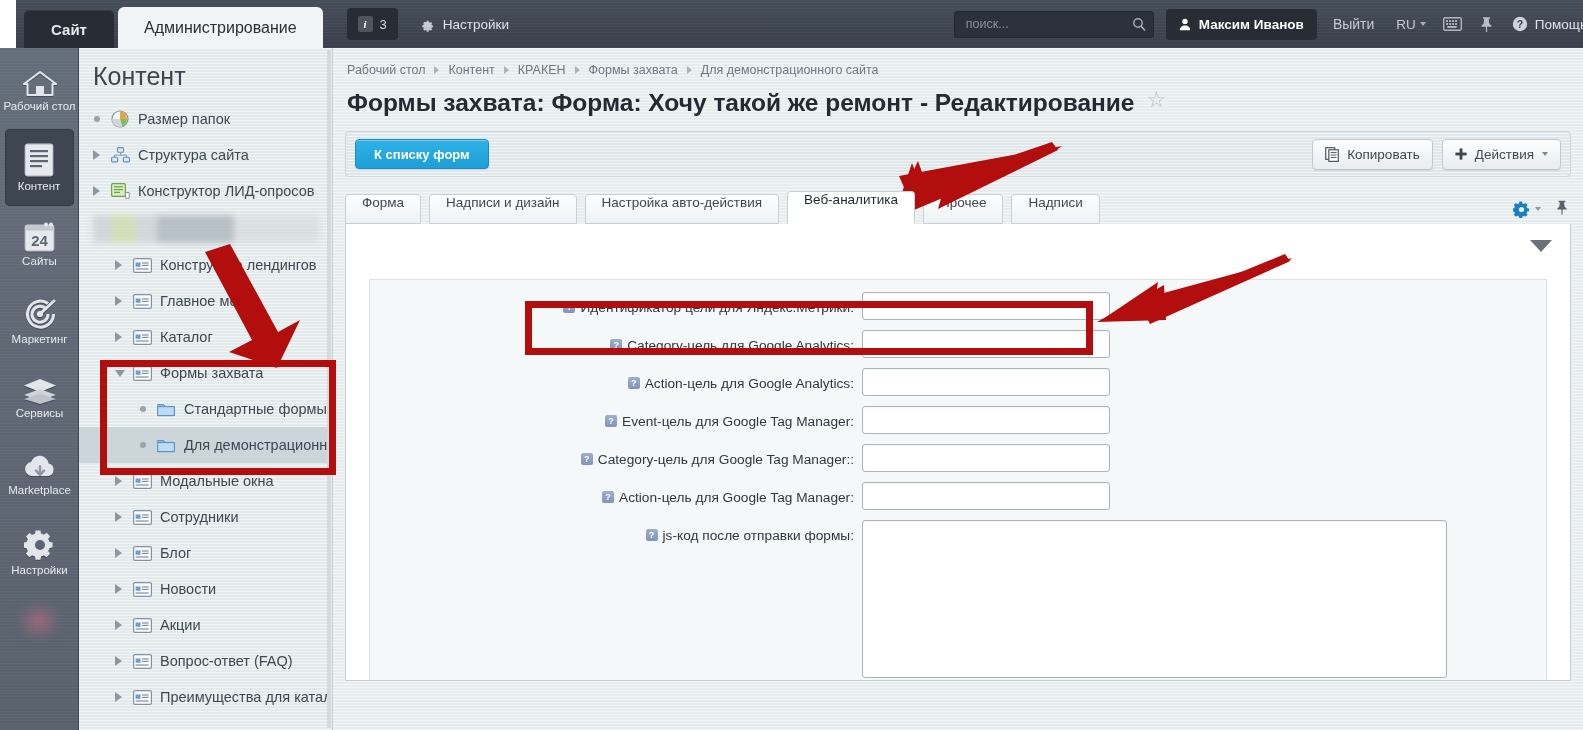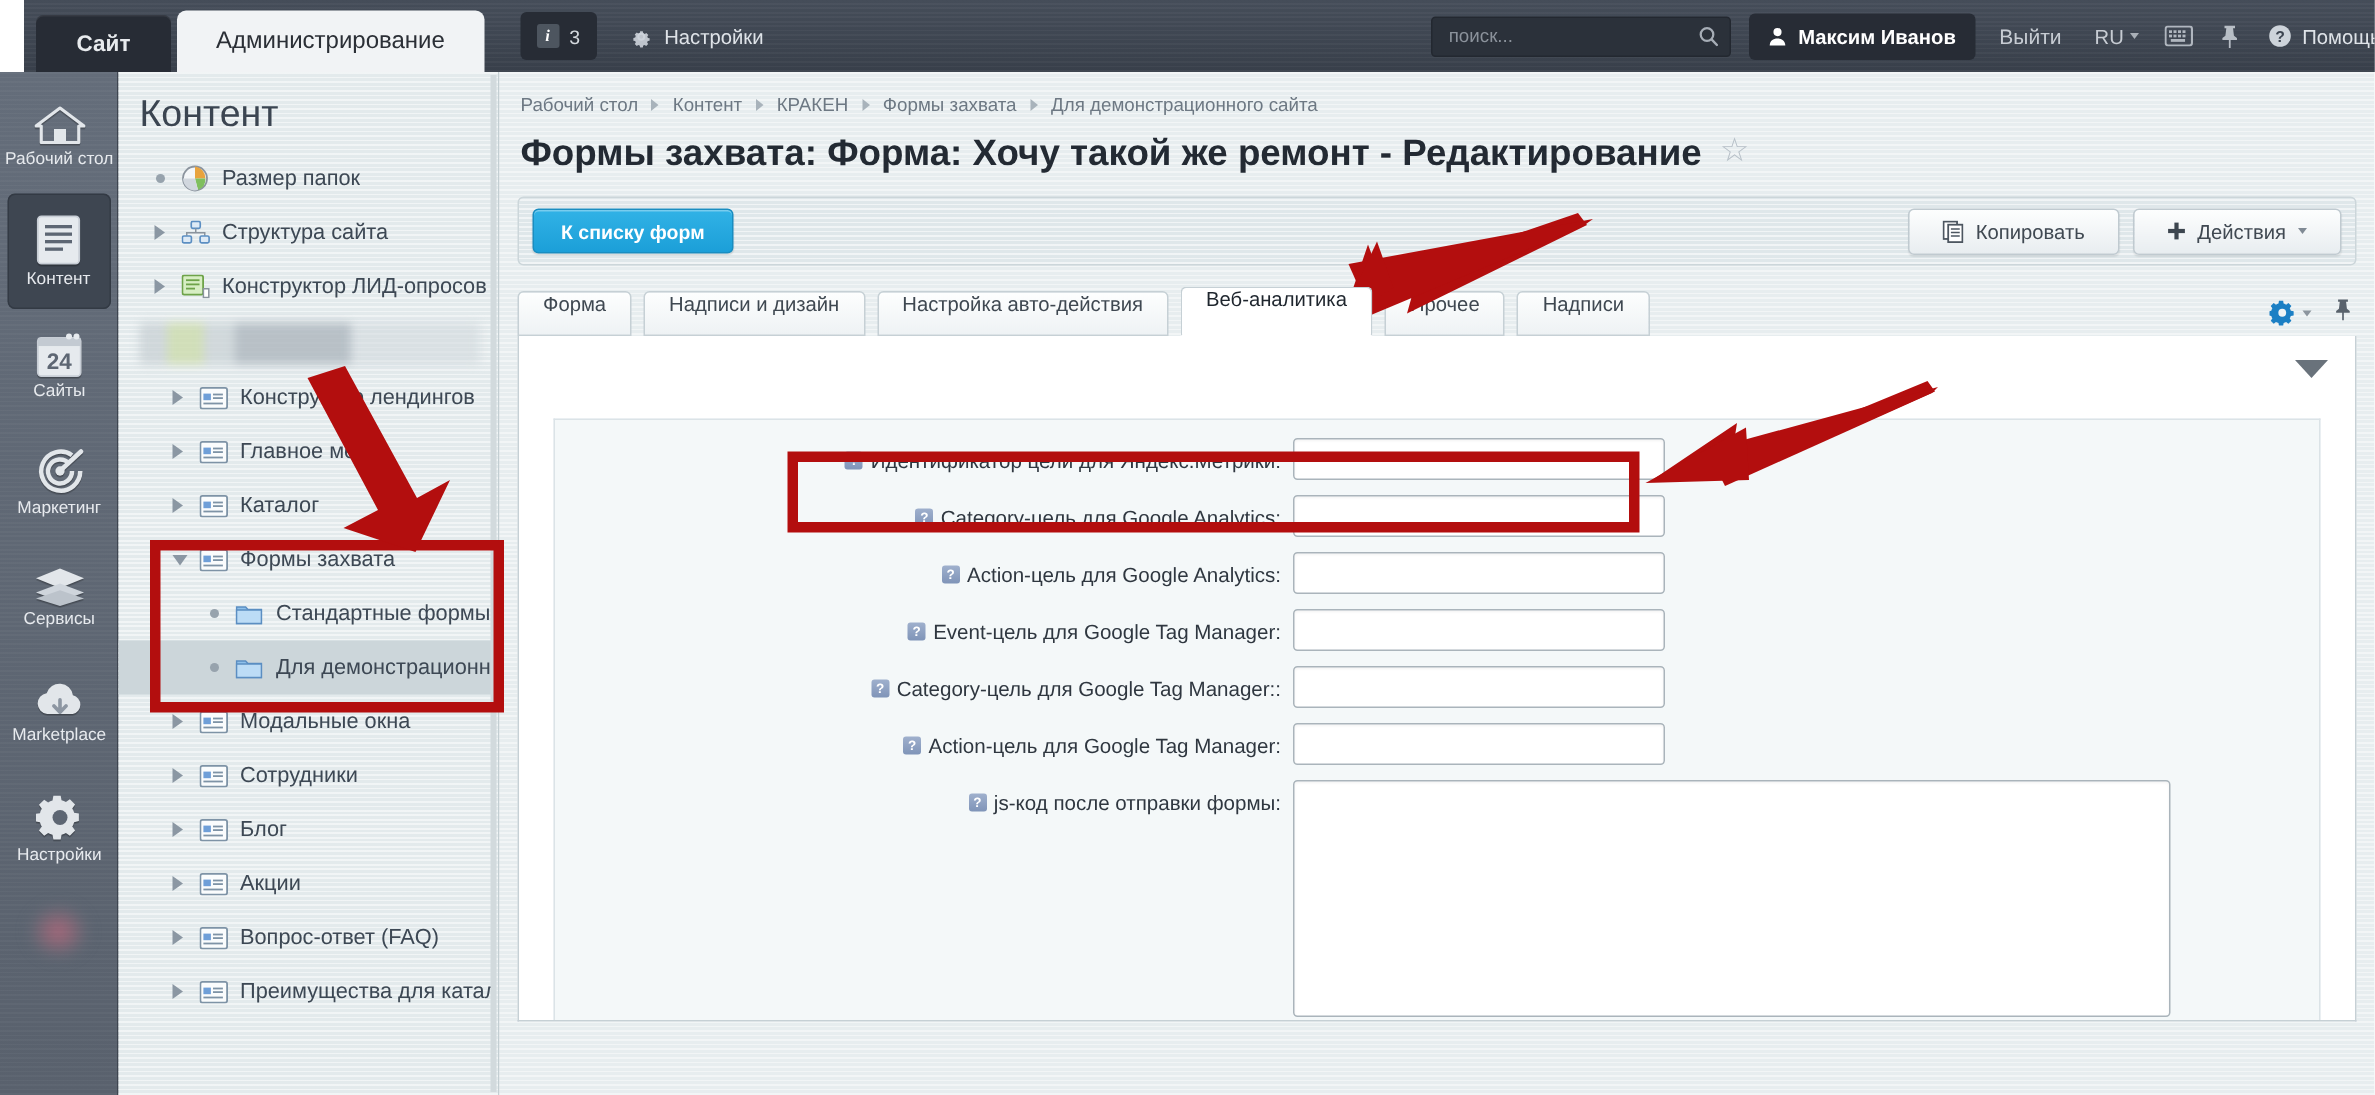--- a/index.html
+++ b/index.html
@@ -105,21 +105,21 @@
   
   .tree {
     position: absolute; left: 79px; top: 48px; width: 254px; height: 682px;
     background: #e3eaec;
     background-image: repeating-linear-gradient(0deg, rgba(255,255,255,.5) 0 1px, rgba(0,0,0,0) 1px 3px);
     border-right: 1px solid #c3ced2;
     overflow: hidden;
   }
   .tree-title { font-size: 25px; color: #3b4551; padding: 14px 0 10px 14px; font-weight: normal; }
   .tree-row {
-    display: flex; align-items: center; height: 36px; padding-left: 24px;
+    display: flex; align-items: center; height: 36px; padding-left: 14px;
     font-size: 14.5px; color: #3d4854; cursor: pointer; white-space: nowrap;
   }
   .tree-row.lvl2 { padding-left: 36px; }
   .tree-row.lvl3 { padding-left: 60px; }
   .tree-row.sel { background: #ccd6da; }
   .tw { width: 18px; flex: 0 0 18px; display: flex; align-items: center; }
   .tri-r { width:0;height:0;border-top:5px solid transparent;border-bottom:5px solid transparent;border-left:7px solid #8b97a3; }
   .tri-d { width:0;height:0;border-left:5px solid transparent;border-right:5px solid transparent;border-top:7px solid #8b97a3; }
   .dot { width:6px;height:6px;border-radius:50%;background:#97a3ad; margin-left:1px;}
   .ticon { width: 19px; flex: 0 0 19px; margin-right: 8px; display:flex; align-items:center;}
@@ -160,21 +160,21 @@
     height: 30px; background: linear-gradient(180deg,#31b2e6 0%, #1c9fd8 100%);
     border: 1px solid #1a8dc0; border-radius: 4px; color: #fff;
     font-size: 13px; font-weight: bold; padding: 0 18px;
     display: flex; align-items: center; cursor: pointer;
     box-shadow: inset 0 1px 0 rgba(255,255,255,.35), 0 1px 1px rgba(0,0,0,.12);
   }
   .tb-gap { flex: 1 1 auto; }
   .btn-gray {
     height: 31px; background: linear-gradient(180deg,#fdfefe 0%, #e8edf0 100%);
     border: 1px solid #c0cad0; border-radius: 4px; color: #404952;
-    font-size: 13.5px; padding: 0 22px; margin-left: 9px;
+    font-size: 13.5px; padding: 0 12px; margin-left: 9px;
     display: flex; align-items: center; gap: 8px; cursor: pointer;
     box-shadow: 0 1px 1px rgba(0,0,0,.07);
   }
 
   .tabs { margin: 14px 0 0 12px; display: flex; align-items: flex-end; height: 33px; position: relative; }
   .tab {
     height: 30px; padding: 0 16px; margin-right: 8px;
     display: flex; align-items: flex-start; font-size: 13.5px; color: #3f4851;
     background: linear-gradient(180deg,#fdfefe 0%, #eef2f4 100%);
     border: 1px solid #c6d0d5; border-bottom: 1px solid #c6d0d5;
@@ -571,20 +571,37 @@
     <rect x="0.6" y="0.6" width="17.8" height="13.8" rx="1.4" fill="#fafcfd" stroke="#7e93a6" stroke-width="1.2"></rect>
     <rect x="2.6" y="4.4" width="5" height="4.4" fill="#6f9fd8"></rect>
     <g fill="#7e93a6">
                 <rect x="9" y="4.4" width="6.6" height="1.2"></rect>
                 <rect x="9" y="6.8" width="6.6" height="1.2"></rect>
                 <rect x="2.6" y="10.4" width="13" height="1.2"></rect>
               </g>
   </svg>
           </span>
           <span>Блог</span>
+        </div>
+        <div class="tree-row lvl2">
+          <span class="tw">
+            <i class="tri-r"></i>
+          </span>
+          <span class="ticon">
+            <svg width="19" height="15" viewBox="0 0 19 15">
+    <rect x="0.6" y="0.6" width="17.8" height="13.8" rx="1.4" fill="#fafcfd" stroke="#7e93a6" stroke-width="1.2"></rect>
+    <rect x="2.6" y="4.4" width="5" height="4.4" fill="#6f9fd8"></rect>
+    <g fill="#7e93a6">
+                <rect x="9" y="4.4" width="6.6" height="1.2"></rect>
+                <rect x="9" y="6.8" width="6.6" height="1.2"></rect>
+                <rect x="2.6" y="10.4" width="13" height="1.2"></rect>
+              </g>
+  </svg>
+          </span>
+          <span>Новости</span>
         </div>
         <div class="tree-row lvl2">
           <span class="tw">
             <i class="tri-r"></i>
           </span>
           <span class="ticon">
             <svg width="19" height="15" viewBox="0 0 19 15">
     <rect x="0.6" y="0.6" width="17.8" height="13.8" rx="1.4" fill="#fafcfd" stroke="#7e93a6" stroke-width="1.2"></rect>
     <rect x="2.6" y="4.4" width="5" height="4.4" fill="#6f9fd8"></rect>
     <g fill="#7e93a6">

